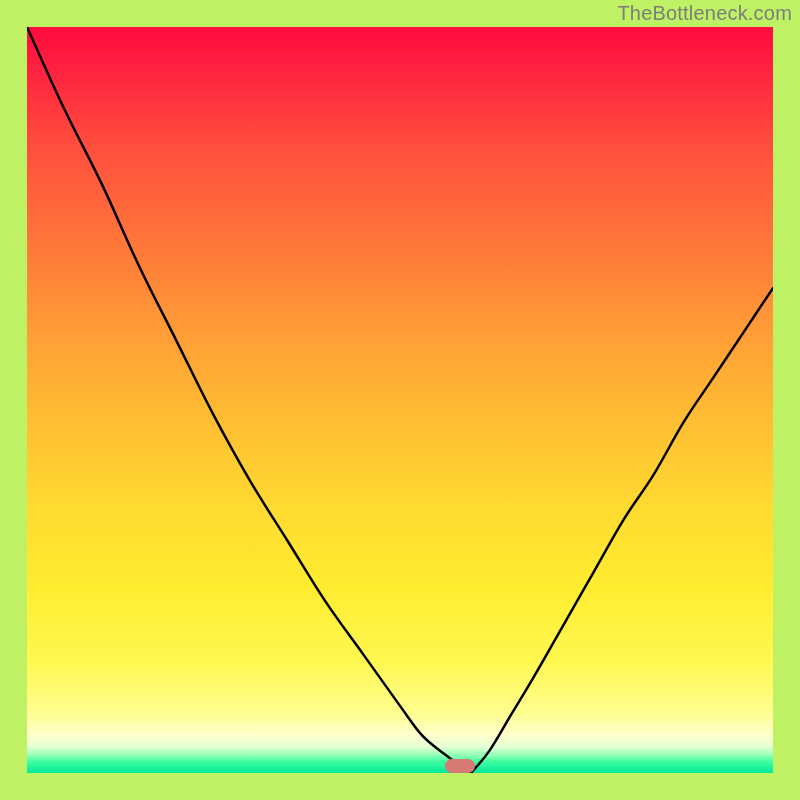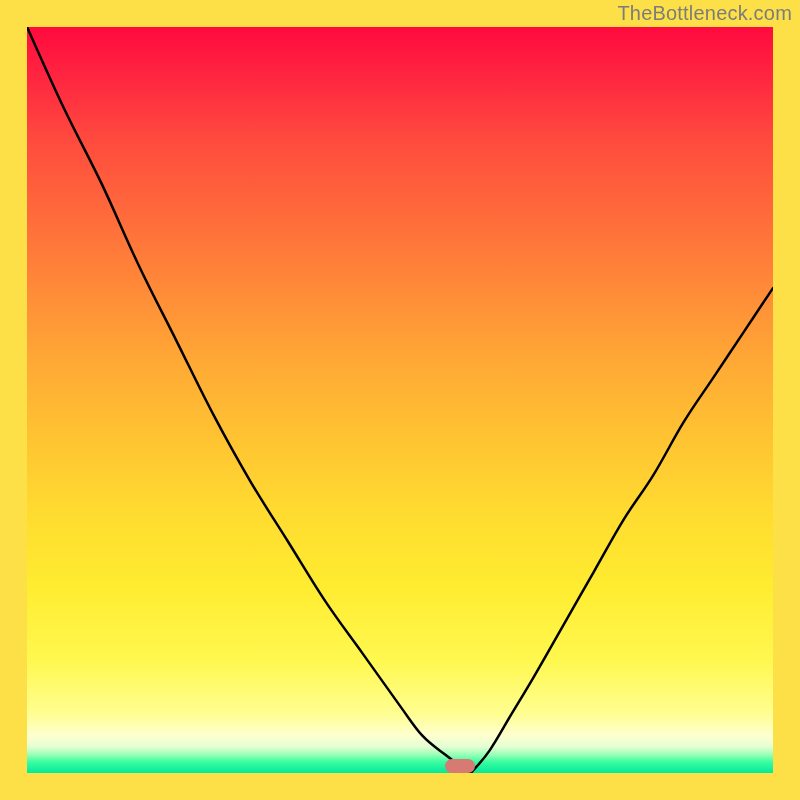--- a/index.html
+++ b/index.html
@@ -8,21 +8,21 @@
     width: 800px;
     height: 800px;
     overflow: hidden;
     background: #000;
     font-family: Arial, Helvetica, sans-serif;
   }
   .frame {
     position: relative;
     width: 800px;
     height: 800px;
-    background: #fde047;
+    background: #bef264;
   }
   .plot-area {
     position: absolute;
     left: 27px;
     top: 27px;
     width: 746px;
     height: 746px;
     overflow: hidden;
     background: linear-gradient(
       to bottom,

